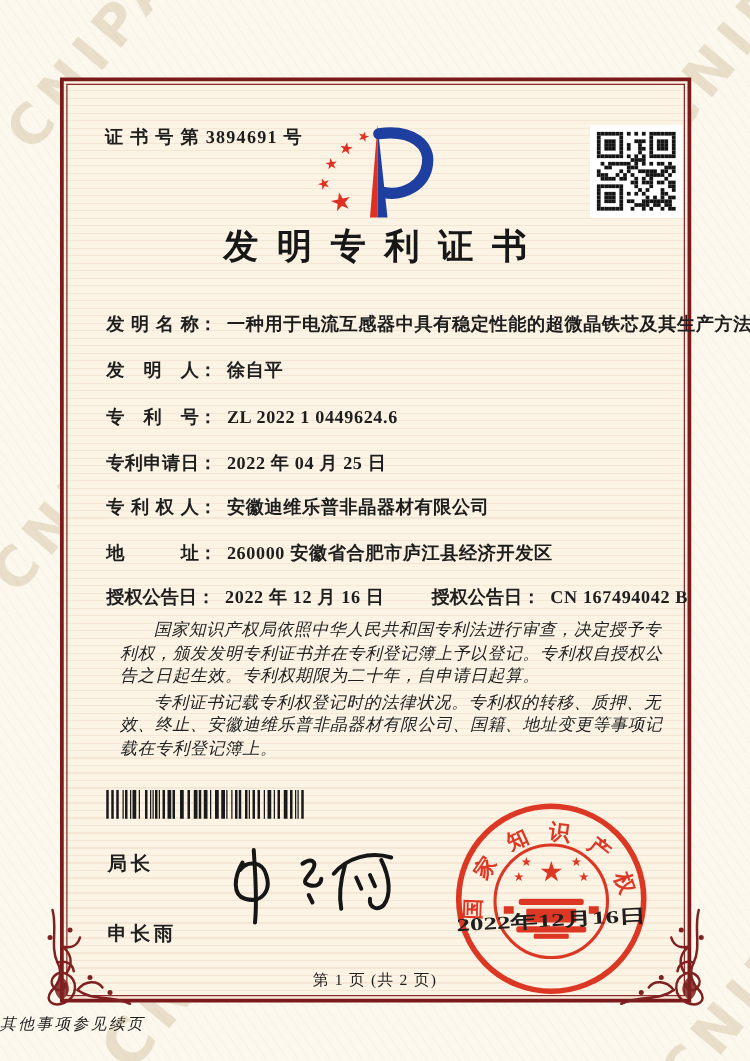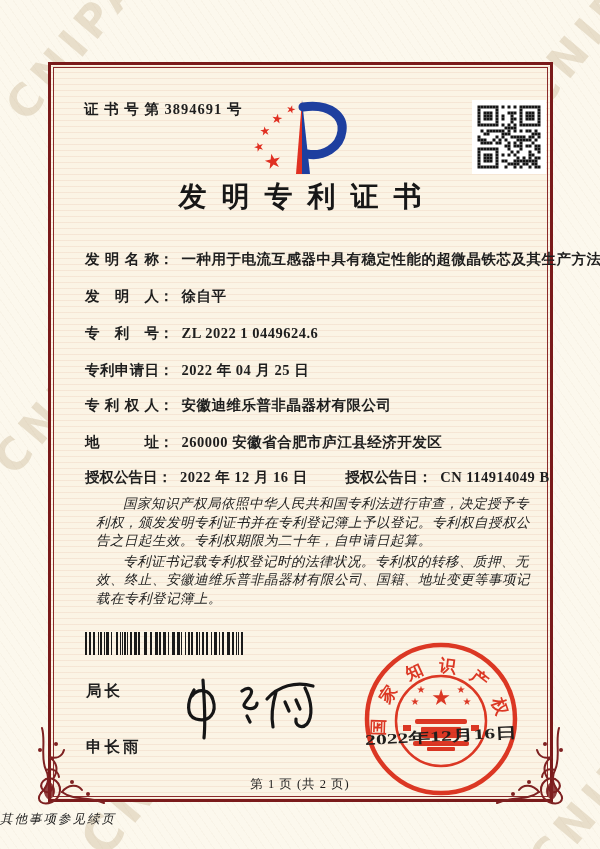--- a/index.html
+++ b/index.html
@@ -326,21 +326,21 @@
     <span class="flabel">专利申请日</span><span class="fcolon">：</span><span class="fvalue">2022 年 04 月 25 日</span>
   </div>
   <div class="abs frow" style="top:396px;">
     <span class="flabel">专利权人</span><span class="fcolon">：</span><span class="fvalue">安徽迪维乐普非晶器材有限公司</span>
   </div>
   <div class="abs frow" style="top:433px;">
     <span class="flabel">地址</span><span class="fcolon">：</span><span class="fvalue">260000  安徽省合肥市庐江县经济开发区</span>
   </div>
   <div class="abs frow" style="top:468px;">
     <span>授权公告日</span><span class="fcolon">：</span><span class="fvalue">2022 年 12 月 16 日</span>
-    <span class="grant2">授权公告日</span><span class="fcolon">：</span><span class="fvalue">CN 114914049 B</span>
+    <span class="grant2">授权公告日</span><span class="fcolon">：</span><span class="fvalue">CN 167494042 B</span>
   </div>
 
   <div class="abs paras">
     <p>国家知识产权局依照中华人民共和国专利法进行审查，决定授予专利权，颁发发明专利证书并在专利登记簿上予以登记。专利权自授权公告之日起生效。专利权期限为二十年，自申请日起算。</p>
     <p>专利证书记载专利权登记时的法律状况。专利权的转移、质押、无效、终止、安徽迪维乐普非晶器材有限公司、国籍、地址变更等事项记载在专利登记簿上。</p>
   </div>
 
   <div class="abs barcode" id="barcode"><i style="width: 2px; margin-right: 2px;"></i><i style="width: 2px; margin-right: 2px;"></i><i style="width: 2px; margin-right: 3px;"></i><i style="width: 1px; margin-right: 1px;"></i><i style="width: 2px; margin-right: 2px;"></i><i style="width: 1px; margin-right: 1px;"></i><i style="width: 3px; margin-right: 2px;"></i><i style="width: 1px; margin-right: 4px;"></i><i style="width: 2px; margin-right: 2px;"></i><i style="width: 1px; margin-right: 1px;"></i><i style="width: 1px; margin-right: 1px;"></i><i style="width: 2px; margin-right: 1px;"></i><i style="width: 1px; margin-right: 2px;"></i><i style="width: 2px; margin-right: 2px;"></i><i style="width: 3px; margin-right: 1px;"></i><i style="width: 2px; margin-right: 4px;"></i><i style="width: 3px; margin-right: 3px;"></i><i style="width: 2px; margin-right: 3px;"></i><i style="width: 3px; margin-right: 1px;"></i><i style="width: 2px; margin-right: 2px;"></i><i style="width: 3px; margin-right: 2px;"></i><i style="width: 1px; margin-right: 3px;"></i><i style="width: 3px; margin-right: 2px;"></i><i style="width: 3px; margin-right: 1px;"></i><i style="width: 1px; margin-right: 3px;"></i><i style="width: 1px; margin-right: 2px;"></i><i style="width: 2px; margin-right: 1px;"></i><i style="width: 2px; margin-right: 3px;"></i><i style="width: 2px; margin-right: 1px;"></i><i style="width: 1px; margin-right: 2px;"></i><i style="width: 2px; margin-right: 2px;"></i><i style="width: 2px; margin-right: 3px;"></i><i style="width: 1px; margin-right: 2px;"></i><i style="width: 3px; margin-right: 2px;"></i><i style="width: 1px; margin-right: 2px;"></i><i style="width: 2px; margin-right: 3px;"></i><i style="width: 3px; margin-right: 2px;"></i><i style="width: 2px; margin-right: 2px;"></i><i style="width: 1px; margin-right: 1px;"></i><i style="width: 1px; margin-right: 2px;"></i><i style="width: 2px; margin-right: 4px;"></i></div>
 
   <div class="abs director" style="top:681px;">局长</div>

